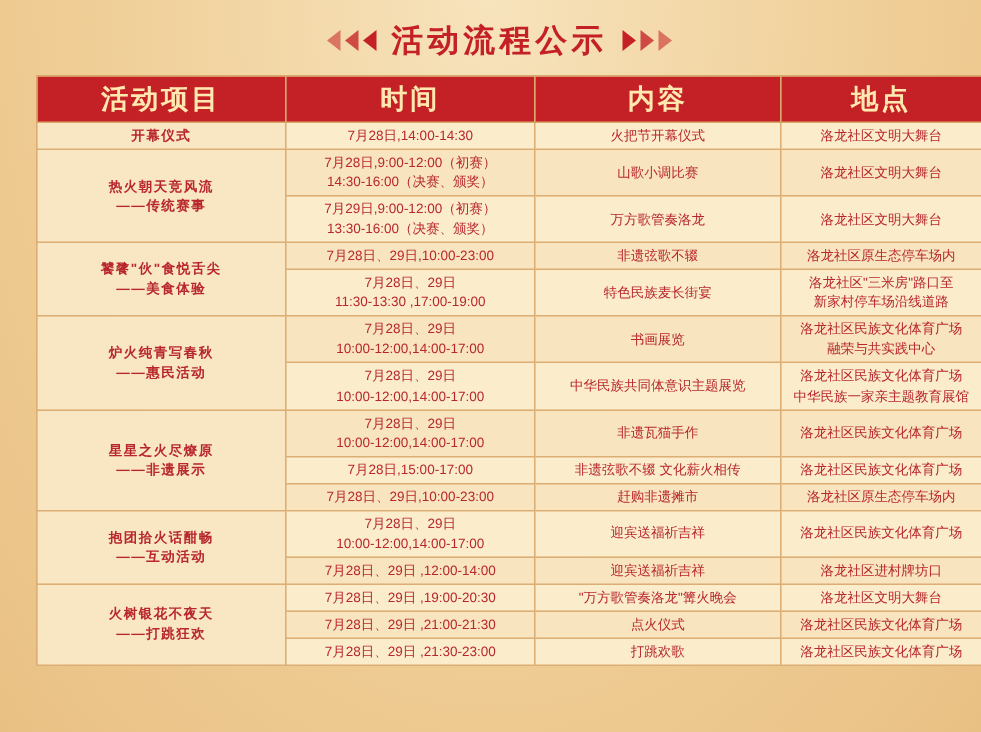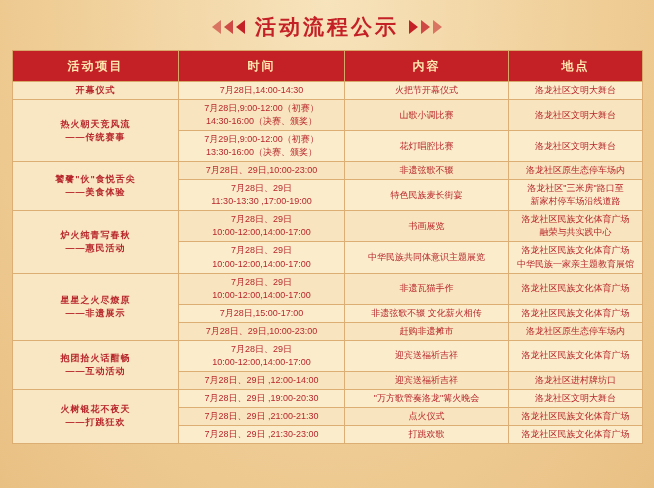--- a/index.html
+++ b/index.html
@@ -11,21 +11,21 @@
     height: 488px;
     background: linear-gradient(180deg, #f3d9a8 0%, #eecb92 100%);
     font-family: "Liberation Sans", sans-serif;
     overflow: hidden;
   }
   .poster {
     position: relative;
     width: 654px;
     height: 488px;
     box-sizing: border-box;
-    padding: 10px 12px 12px 12px;
+    padding: 10px 12px 12px 24px;
     background:
       radial-gradient(ellipse at 50% 0%, #f7e3bc 0%, #efcd95 60%, #e9c084 100%);
   }
   .title-bar {
     display: flex;
     align-items: center;
     justify-content: center;
     gap: 10px;
     height: 34px;
     margin-bottom: 6px;
@@ -56,21 +56,21 @@
   }
   table.schedule {
     width: 630px;
     border-collapse: collapse;
     table-layout: fixed;
     border: 1px solid #d8a86a;
   }
   table.schedule th {
     background: #c42127;
     color: #ffe9b0;
-    font-size: 12px;
+    font-size: 18px;
     font-weight: bold;
     letter-spacing: 2px;
     height: 28px;
     border: 1px solid #d8a86a;
   }
   table.schedule td {
     border: 1px solid #dcae74;
     font-size: 9px;
     color: #b8272c;
     text-align: center;
@@ -147,21 +147,21 @@
           <td class="project" rowspan="2" style="white-space: pre-line;">热火朝天竞风流
 ——传统赛事</td>
           <td class="time">7月28日,9:00-12:00（初赛）
 14:30-16:00（决赛、颁奖）</td>
           <td class="content">山歌小调比赛</td>
           <td class="place">洛龙社区文明大舞台</td>
         </tr>
         <tr>
           <td class="time">7月29日,9:00-12:00（初赛）
 13:30-16:00（决赛、颁奖）</td>
-          <td class="content">花灯唱腔比赛</td>
+          <td class="content">万方歌管奏洛龙</td>
           <td class="place">洛龙社区文明大舞台</td>
         </tr>
         <tr>
           <td class="project" rowspan="2" style="white-space: pre-line;">饕餮"伙"食悦舌尖
 ——美食体验</td>
           <td class="time">7月28日、29日,10:00-23:00</td>
           <td class="content">非遗弦歌不辍</td>
           <td class="place">洛龙社区原生态停车场内</td>
         </tr>
         <tr>

